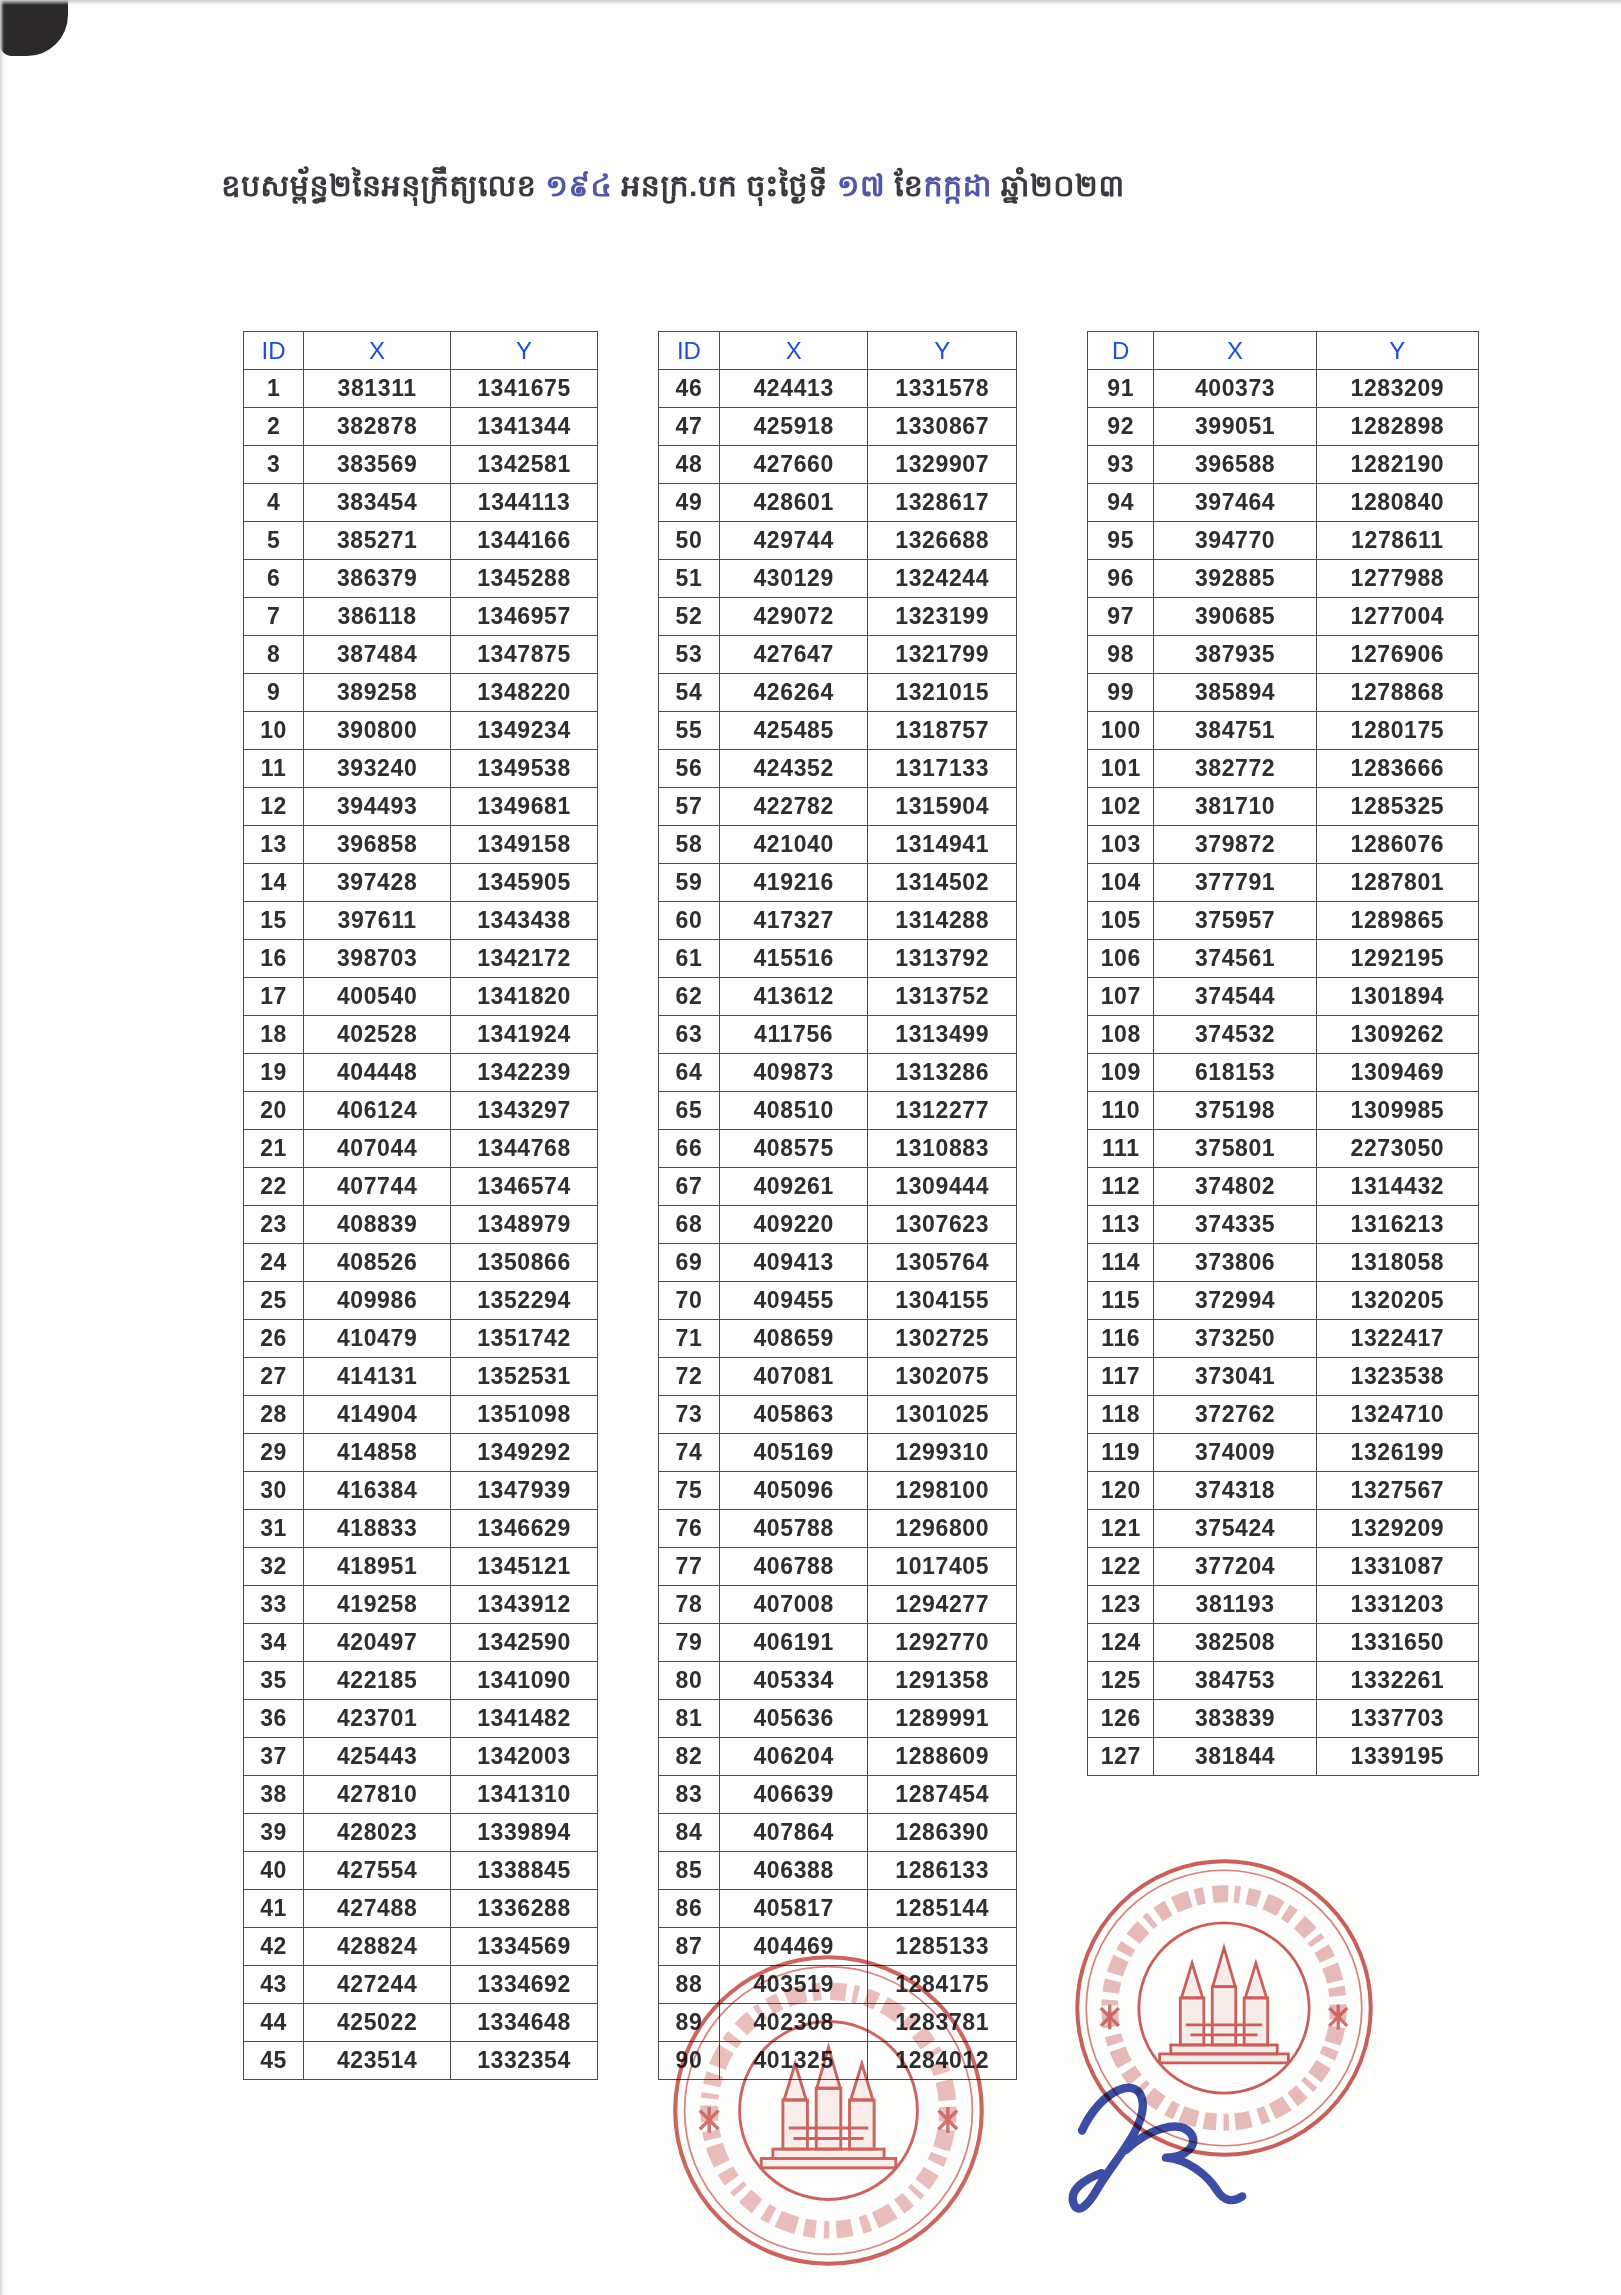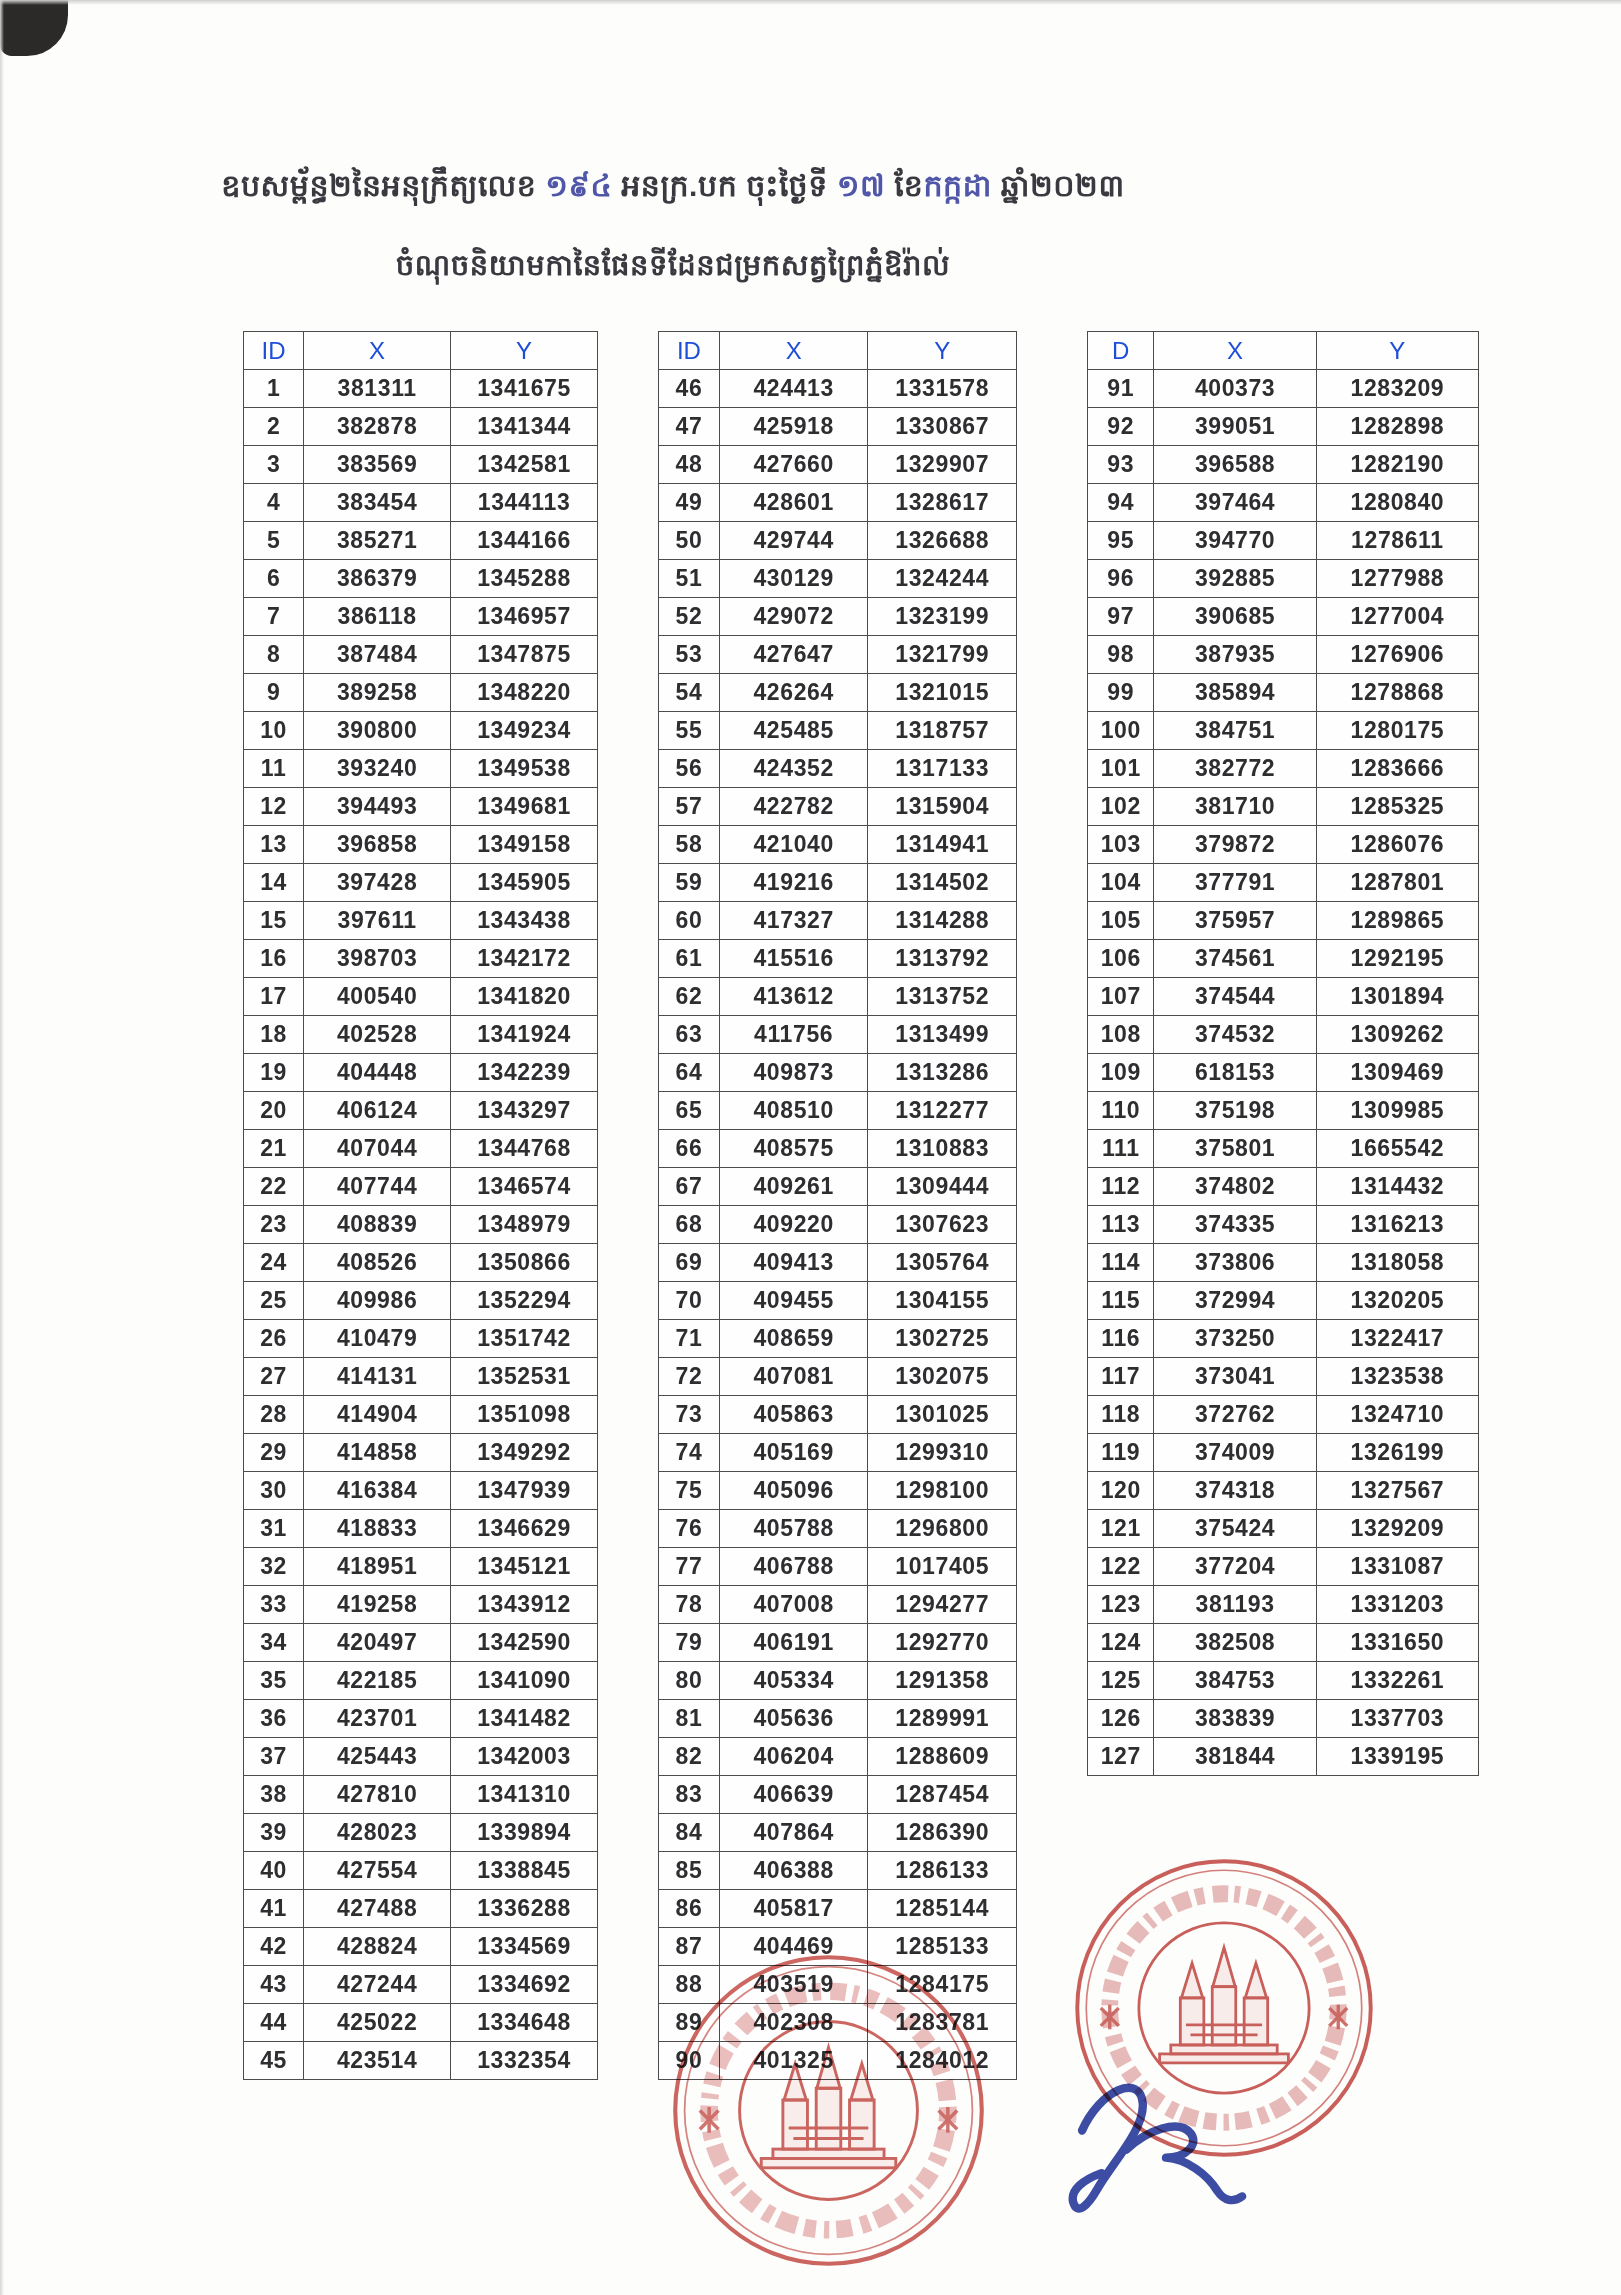--- a/index.html
+++ b/index.html
@@ -77,21 +77,20 @@
 </head>
 <body>
 
 <div class="page">
 
   <div class="corner-blob"></div>
   <div class="edge-shade-top"></div>
   <div class="edge-shade-left"></div>
 
   <div class="title-line title-1"><span class="tp-dark">ឧបសម្ព័ន្ធ២នៃអនុក្រឹត្យលេខ </span><span class="tp-blue">១៩៤</span><span class="tp-dark">  អនក្រ.បក  ចុះថ្ងៃទី </span><span class="tp-blue">១៧</span><span class="tp-dark">  ខែ</span><span class="tp-blue">កក្កដា</span><span class="tp-dark"> ឆ្នាំ២០២៣</span></div>
-  <div class="title-line title-2">ចំណុចនិយាមកានៃផែនទីដែនជម្រកសត្វព្រៃភ្នំឱរ៉ាល់</div>
 
   <table class="coord" id="table-1">
     <colgroup>
         <col class="c-id">
         <col class="c-x">
         <col class="c-y">
       </colgroup>
   <thead>
         <tr>
           <th>ID</th>
@@ -678,21 +677,21 @@
           <td>1309469</td>
         </tr>
         <tr>
           <td>110</td>
           <td>375198</td>
           <td>1309985</td>
         </tr>
         <tr>
           <td>111</td>
           <td>375801</td>
-          <td>1665542</td>
+          <td>2273050</td>
         </tr>
         <tr>
           <td>112</td>
           <td>374802</td>
           <td>1314432</td>
         </tr>
         <tr>
           <td>113</td>
           <td>374335</td>
           <td>1316213</td>

